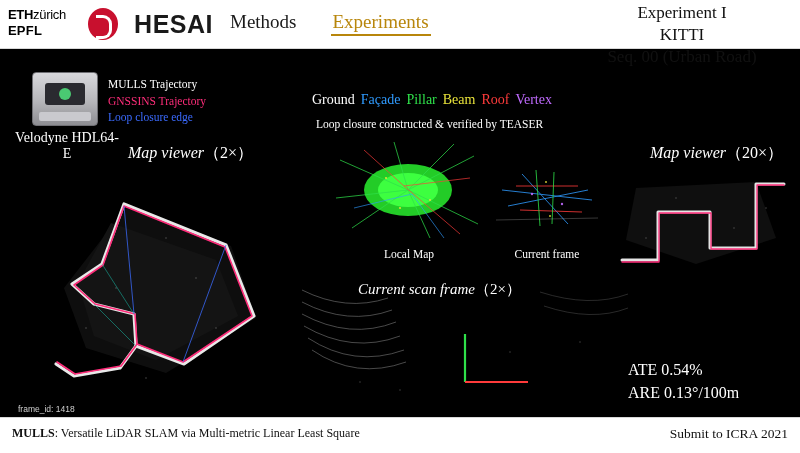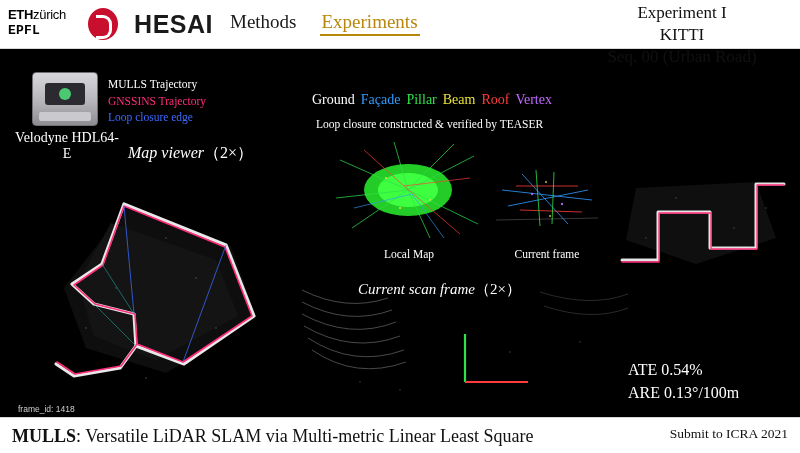--- a/index.html
+++ b/index.html
@@ -35,21 +35,21 @@
     line-height: 1.0;
   }
   .eth-line1 {
     font-family: "Liberation Sans", sans-serif;
     font-size: 13px;
     font-weight: bold;
     letter-spacing: -0.3px;
   }
   .eth-line1 .light { font-weight: normal; }
   .eth-line2 {
-    font-family: Liberation Mono, monospace;
+    font-family: Liberation Sans, sans-serif;
     font-size: 13px;
     font-weight: bold;
     letter-spacing: 0.2px;
     margin-top: 3px;
   }
   .hesai-logo {
     position: absolute;
     left: 88px; top: 7px;
     width: 125px;
     height: 34px;
@@ -76,21 +76,21 @@
     font-family: "Liberation Sans", sans-serif;
     font-size: 25px;
     font-weight: bold;
     color: #1a1a1a;
     letter-spacing: 0.5px;
   }
   .nav {
     position: absolute;
     left: 228px; top: 10px;
     display: flex;
-    gap: 21px;
+    gap: 32px;
     align-items: baseline;
   }
   .nav-item {
     font-family: "Liberation Serif", serif;
     font-size: 19px;
     color: #1a1a1a;
     padding: 1px 2px;
   }
   .nav-item.active {
     color: #b8860b;
@@ -257,21 +257,21 @@
     position: absolute;
     left: 0; bottom: 0;
     width: 800px;
     height: 35px;
     background: #ffffff;
     border-top: 1px solid #d8d8d8;
   }
   .footer-left {
     position: absolute;
     left: 12px; top: 8px;
-    font-size: 18px;
+    font-size: 12px;
     color: #111111;
   }
   .footer-left b { font-weight: bold; }
   .footer-right {
     position: absolute;
     right: 12px; top: 8px;
     font-size: 13.5px;
     color: #111111;
   }
 
@@ -450,20 +450,23 @@
       <line x1="165" y1="100" x2="228" y2="100" stroke="#ff3b3b" stroke-width="2.2"></line>
       <g fill="#7a7a7a" opacity="0.6">
         <circle cx="60" cy="100" r="0.7"></circle>
           <circle cx="100" cy="108" r="0.7"></circle>
         <circle cx="210" cy="70" r="0.7"></circle>
           <circle cx="280" cy="60" r="0.7"></circle>
       </g>
     </svg>
   </div>
 
+  <div class="map20-label">
+    <span>Map viewer</span><span class="zoom">（20×）</span>
+  </div>
 
   <div class="traj-right">
     <svg width="188" height="110" viewBox="0 0 188 110">
       <g opacity="0.5">
         <path d="M30 20 L150 14 L170 70 L90 96 L20 72 Z" fill="#1e1e1e"></path>
       </g>
       <g fill="none" stroke="#e4e4e4" stroke-width="3" stroke-linejoin="round" stroke-linecap="round">
         <path d="M16 92 L52 92 L52 44 L104 44 L104 80 L150 80 L150 16 L178 16"></path>
       </g>
       <g fill="none" stroke="#ff2d7a" stroke-width="1.3" stroke-linejoin="round" stroke-linecap="round">

